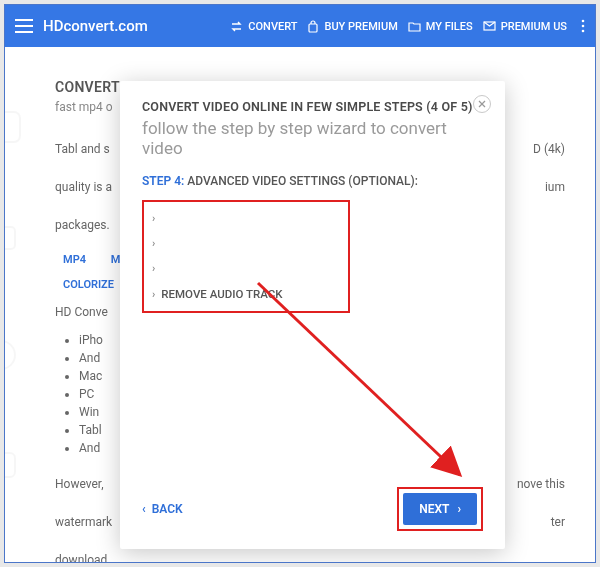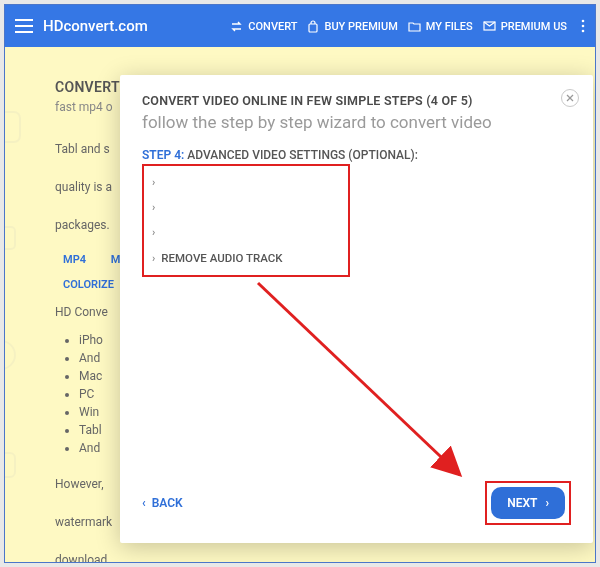--- a/index.html
+++ b/index.html
@@ -8,21 +8,21 @@
     background: #e8e8e8;
     width: 600px;
     height: 567px;
     overflow: hidden;
     position: relative;
   }
   .frame {
     position: absolute;
     top: 4px; left: 4px; right: 4px; bottom: 4px;
     border: 1px solid #4b76c9;
-    background: #fef9c3;
+    background: #ffffff;
     overflow: hidden;
   }
   .topbar {
     background: #3577e5;
     color: #fff;
     height: 42px;
     display: flex;
     align-items: center;
     padding: 0 10px;
     gap: 10px;
@@ -44,23 +44,23 @@
   }
   .bg-title { font-size: 14px; font-weight: 600; color: #555; letter-spacing: .3px; }
   .bg-sub { color: #888; margin-bottom: 14px; }
   .bg-para { margin: 10px 0; color: #666; }
   .bg-tabs { margin: 18px 0 10px; font-size: 11px; color: #2f6fd8; font-weight: 600; }
   .bg-tabs span { margin-right: 14px; padding-left: 8px; }
   .bg-list { margin: 8px 0 8px 24px; }
   .bg-list li { color: #666; }
   .card {
     position: absolute;
-    top: 70px;
+    top: 76px;
     left: 115px;
-    width: 473px;
+    width: 385px;
     height: 468px;
     background: #fff;
     border-radius: 2px;
     box-shadow: 0 4px 24px rgba(0,0,0,.22);
     padding: 18px 22px 18px 22px;
     display: flex;
     flex-direction: column;
   }
   .card-close {
     position: absolute;
@@ -79,21 +79,21 @@
     font-size: 12.5px;
     font-weight: 600;
     color: #4a4a4a;
     letter-spacing: .2px;
   }
   .card-sub {
     font-size: 17px;
     color: #9a9a9a;
     margin: 4px 0 16px;
   }
-  .step-line { font-size: 12px; }
+  .step-line { font-size: 12px; margin-bottom: 10px; }
   .step-label { color: #2f6fd8; font-weight: 600; }
   .step-rest { color: #555; font-weight: 500; }
   .step-desc {
     font-size: 11px;
     color: #777;
     padding: 0 8px 0 14px;
     line-height: 1.55;
     margin-bottom: 10px;
   }
   .options-box {
@@ -135,21 +135,21 @@
   .next-btn {
     background: #2f6fd8;
     color: #fff;
     font-size: 12px;
     font-weight: 600;
     padding: 9px 16px;
     display: flex;
     align-items: center;
     gap: 8px;
     cursor: pointer;
-    border-radius: 10px;
+    border-radius: 2px;
   }
   .arrow-ann {
     position: absolute;
     top: 270px;
     left: 245px;
     pointer-events: none;
   }
   .bg-icons svg { position: absolute; opacity: .12; }
 </style>
 </head>

